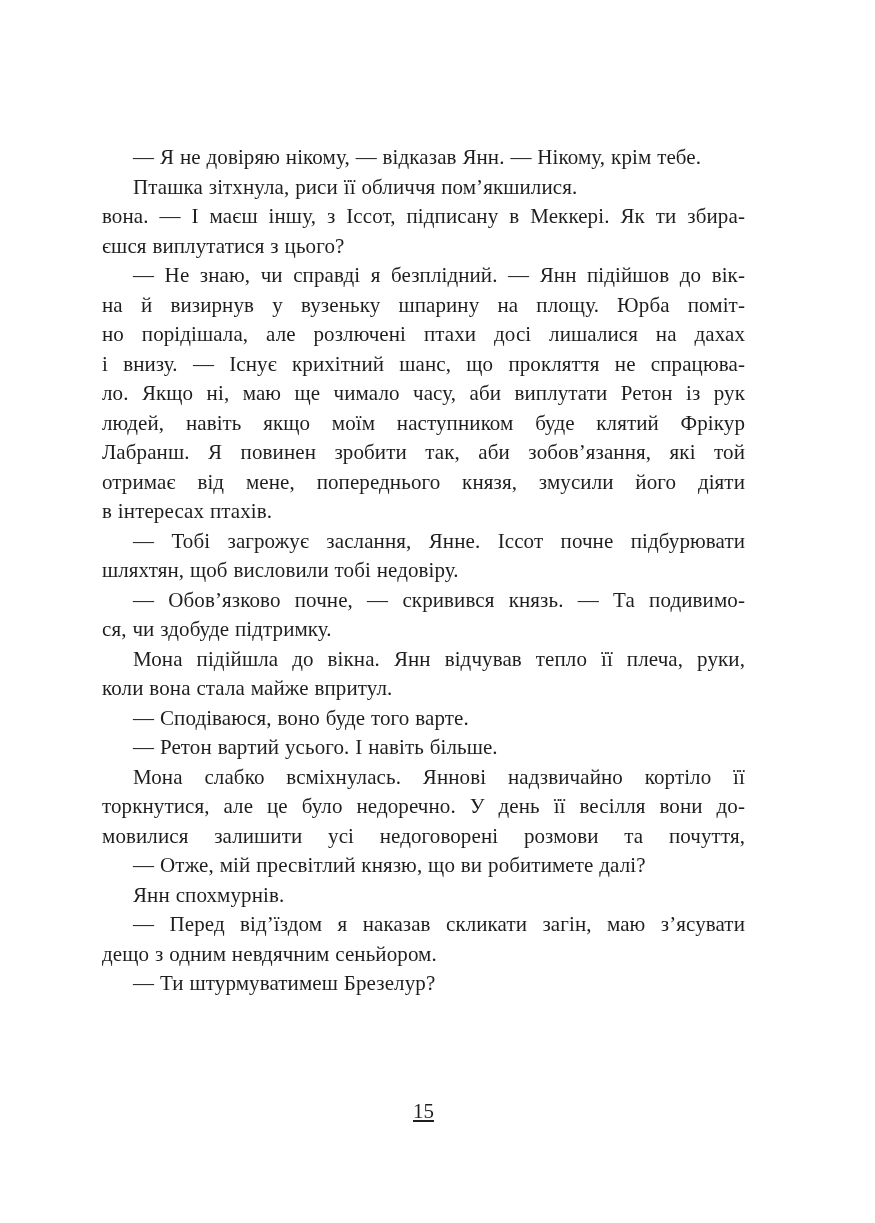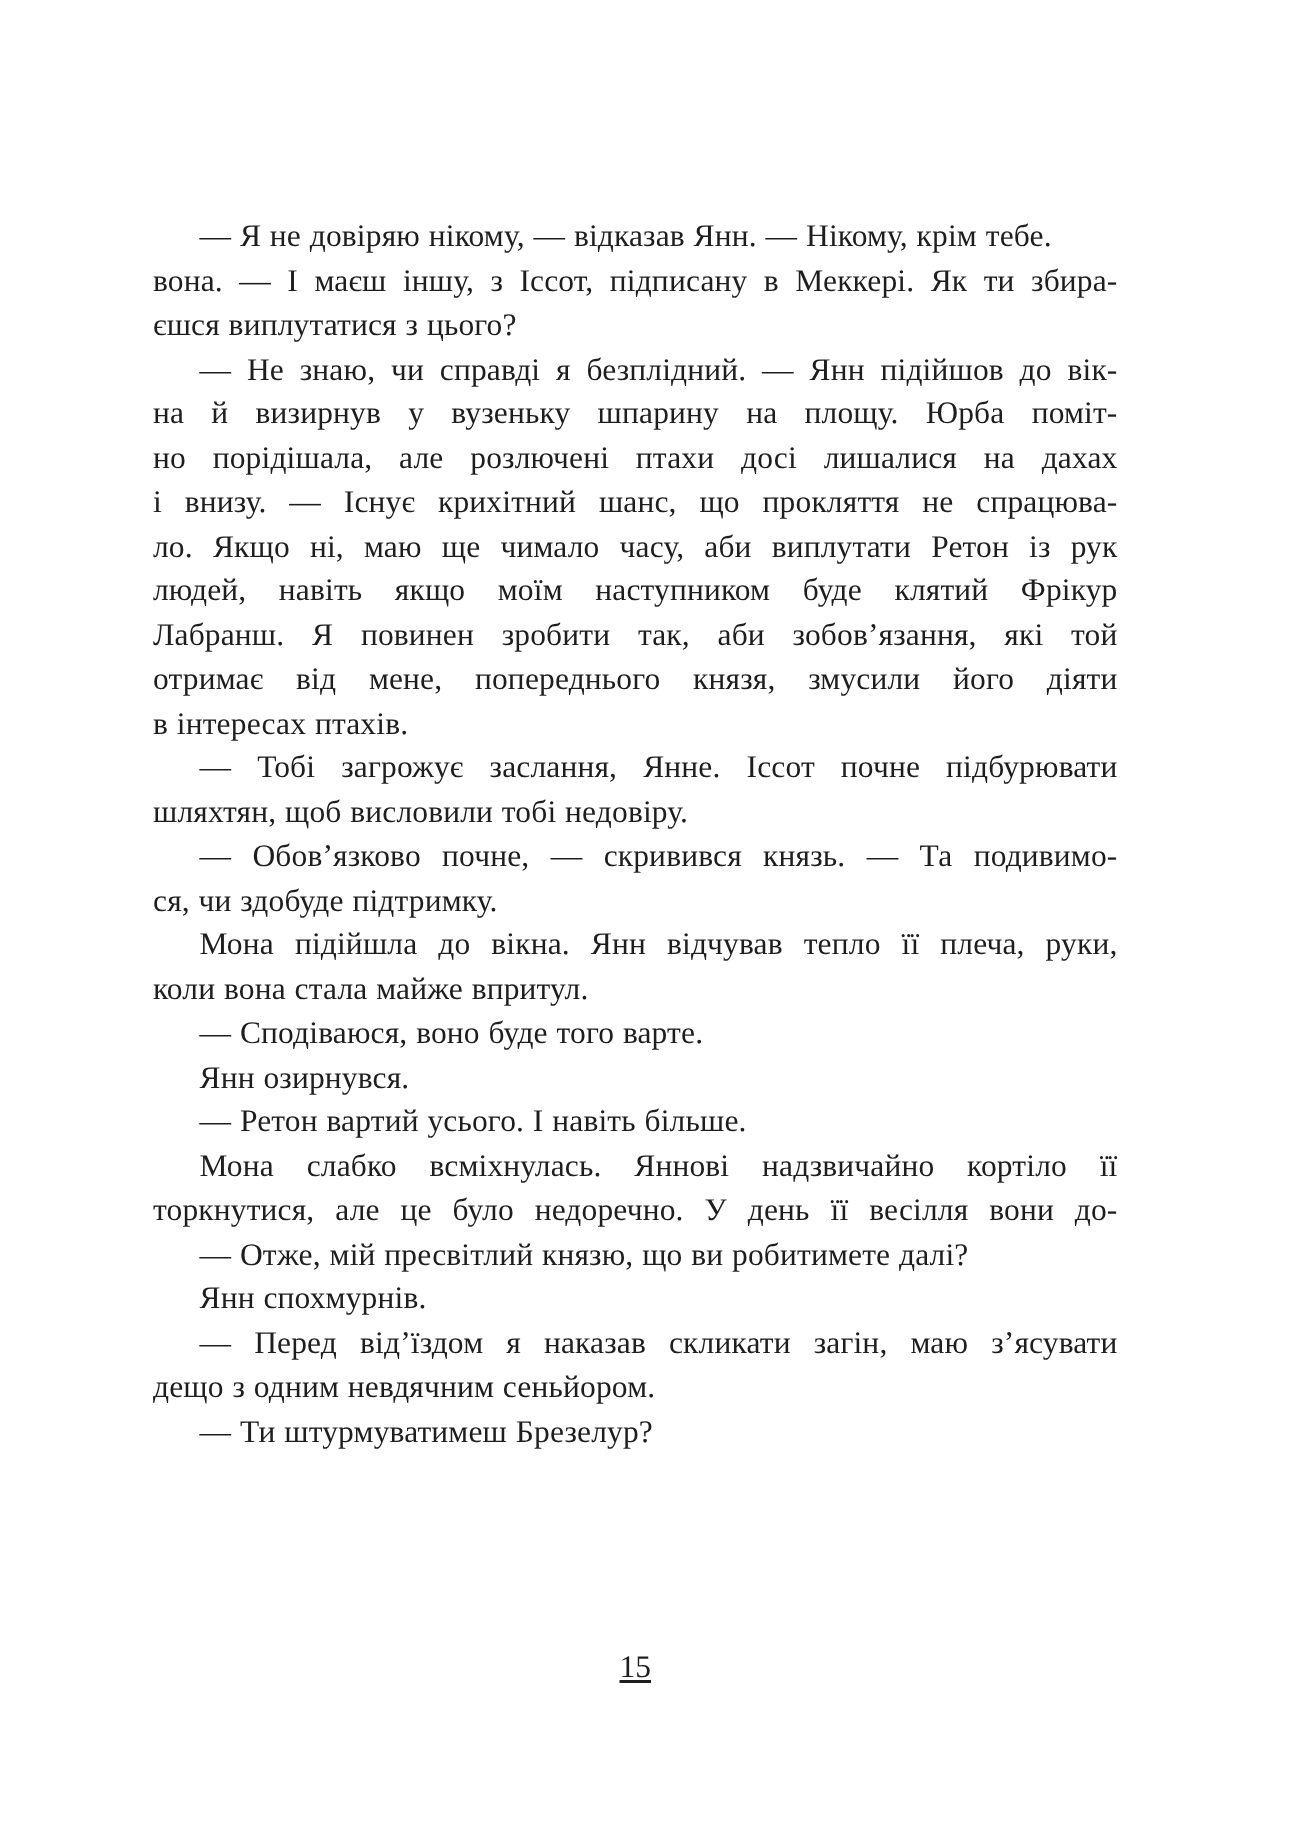--- a/index.html
+++ b/index.html
@@ -52,42 +52,43 @@
     line-height: 29.5px;
     text-decoration: underline;
   }
 </style>
 </head>
 <body>
 
 <div class="page">
   <div class="text-block">
       <div class="line indent final">— Я не довіряю нікому, — відказав Янн. — Нікому, крім тебе.</div>
+      <div class="line indent final">Пташка зітхнула, риси її обличчя пом’якшилися.</div>
       <div class="line">вона. — І маєш іншу, з Іссот, підписану в Меккері. Як ти збира-</div>
       <div class="line final">єшся виплутатися з цього?</div>
       <div class="line indent">— Не знаю, чи справді я безплідний. — Янн підійшов до вік-</div>
       <div class="line">на й визирнув у вузеньку шпарину на площу. Юрба поміт-</div>
       <div class="line">но порідішала, але розлючені птахи досі лишалися на дахах</div>
       <div class="line">і внизу. — Існує крихітний шанс, що прокляття не спрацюва-</div>
       <div class="line">ло. Якщо ні, маю ще чимало часу, аби виплутати Ретон із рук</div>
       <div class="line">людей, навіть якщо моїм наступником буде клятий Фрікур</div>
       <div class="line">Лабранш. Я повинен зробити так, аби зобов’язання, які той</div>
       <div class="line">отримає від мене, попереднього князя, змусили його діяти</div>
       <div class="line final">в інтересах птахів.</div>
       <div class="line indent">— Тобі загрожує заслання, Янне. Іссот почне підбурювати</div>
       <div class="line final">шляхтян, щоб висловили тобі недовіру.</div>
       <div class="line indent">— Обов’язково почне, — скривився князь. — Та подивимо-</div>
       <div class="line final">ся, чи здобуде підтримку.</div>
       <div class="line indent">Мона підійшла до вікна. Янн відчував тепло її плеча, руки,</div>
       <div class="line final">коли вона стала майже впритул.</div>
       <div class="line indent final">— Сподіваюся, воно буде того варте.</div>
-      <div class="line indent final">Янн озирнувся.</div>
       <div class="line indent final">— Ретон вартий усього. І навіть більше.</div>
       <div class="line indent">Мона слабко всміхнулась. Яннові надзвичайно кортіло її</div>
       <div class="line">торкнутися, але це було недоречно. У день її весілля вони до-</div>
+      <div class="line">мовилися залишити усі недоговорені розмови та почуття,</div>
       <div class="line indent final">— Отже, мій пресвітлий князю, що ви робитимете далі?</div>
       <div class="line indent final">Янн спохмурнів.</div>
       <div class="line indent">— Перед від’їздом я наказав скликати загін, маю з’ясувати</div>
       <div class="line final">дещо з одним невдячним сеньйором.</div>
       <div class="line indent final">— Ти штурмуватимеш Брезелур?</div>
     </div>
   <div class="page-number">15</div>
 </div>
 
 </body></html>

